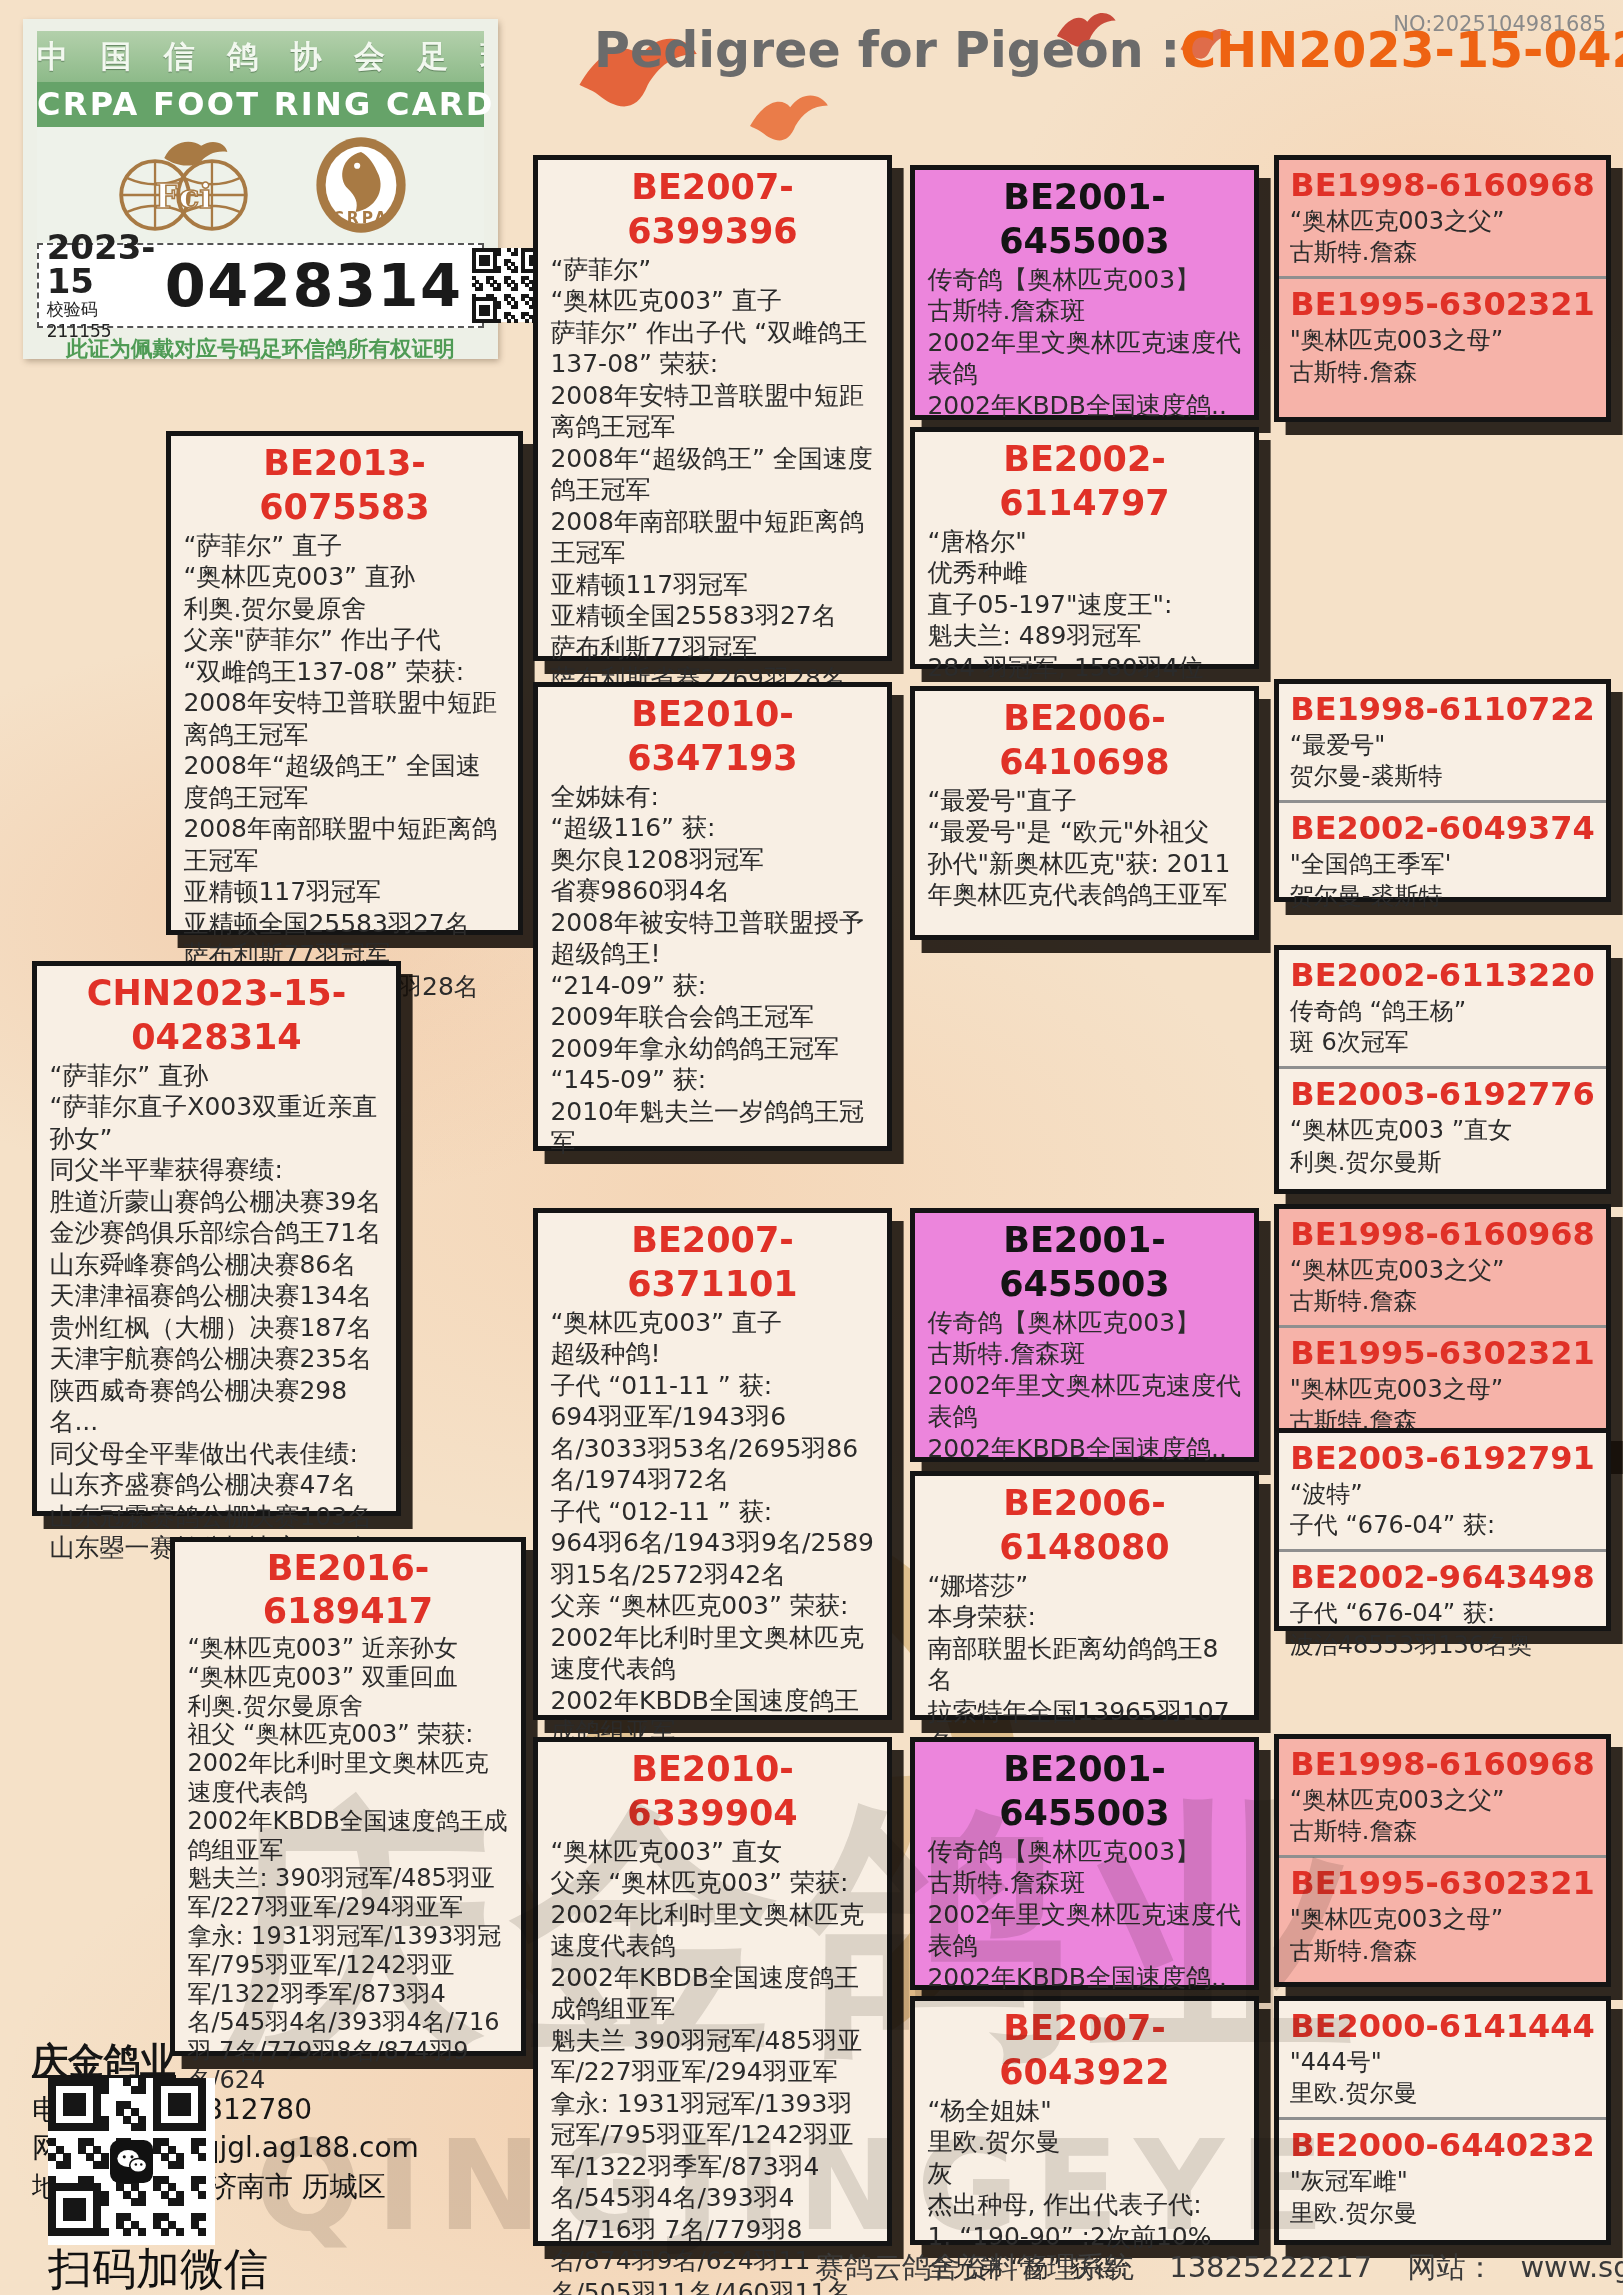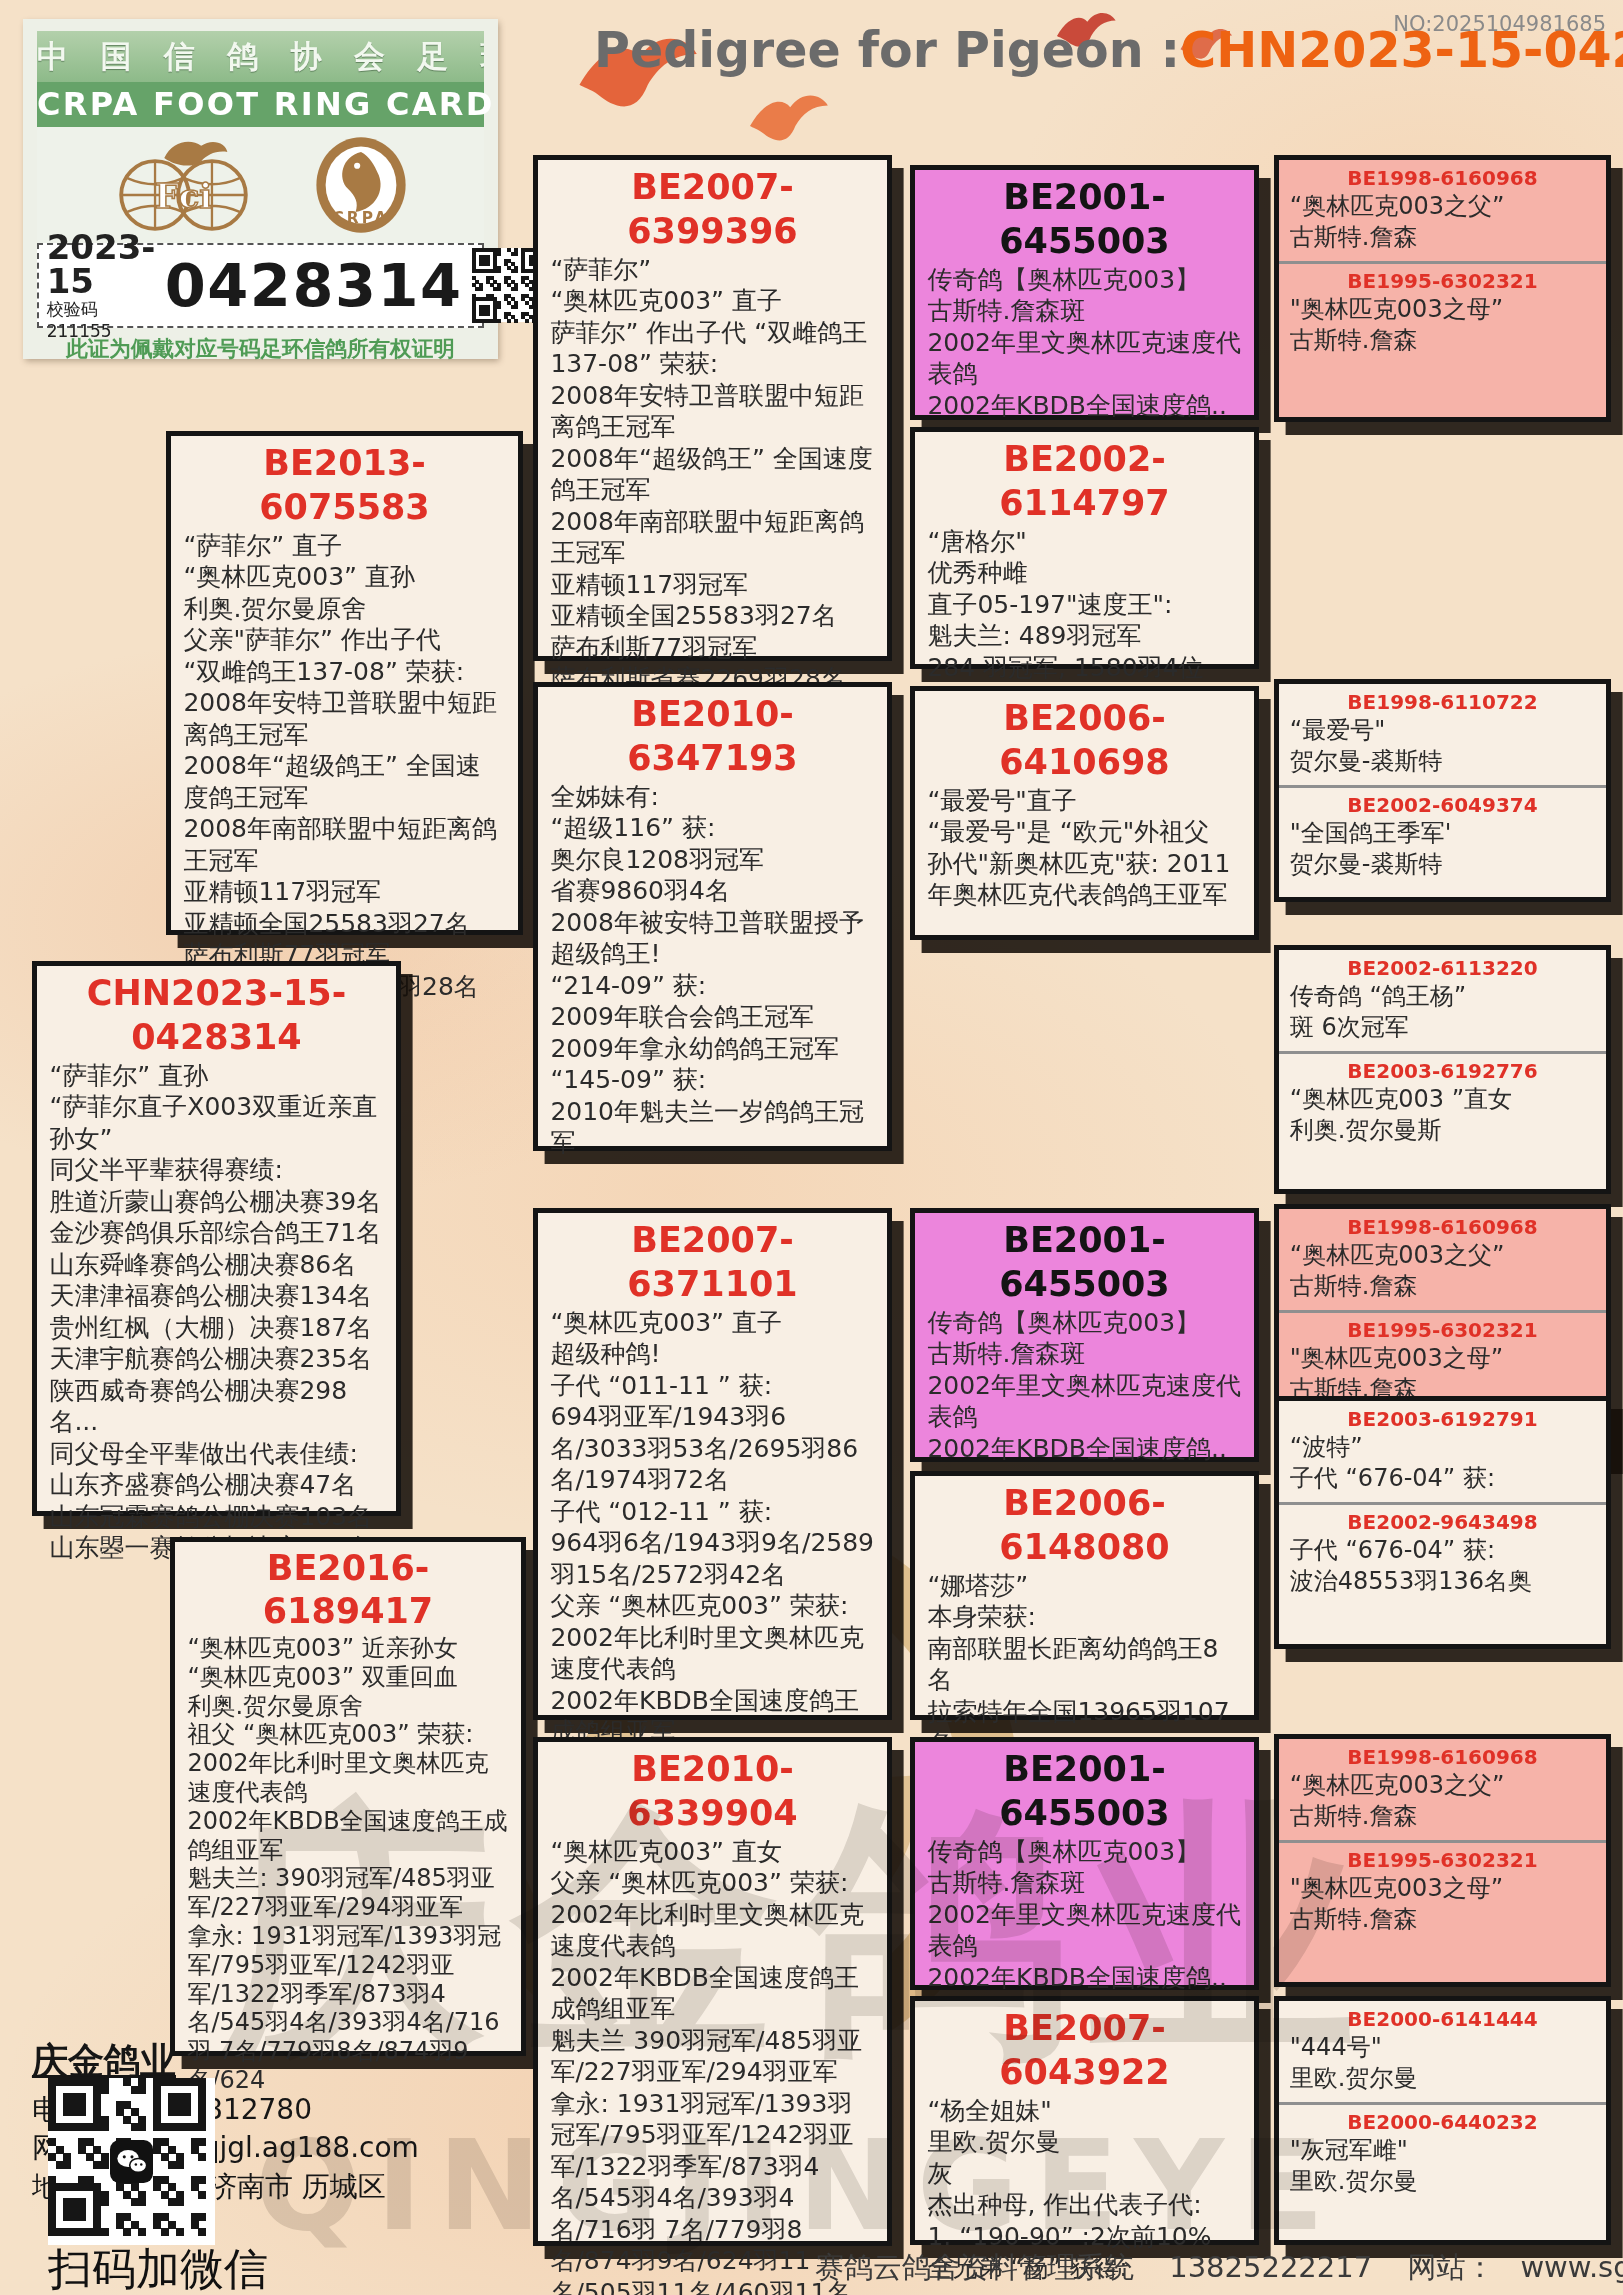--- a/index.html
+++ b/index.html
@@ -44,21 +44,21 @@
   .box{position:absolute;z-index:10;background:#f8efe4;border:5.4px solid #141414;
     box-shadow:11.6px 13px 0 rgba(20,14,8,.88);box-sizing:border-box;padding:6.2px 12.4px 7.7px;}
   .box.purple{background:#ec85dc;}
   .box.pink{background:#f6b3a9;}
   .box-ring{font-size:35px;font-weight:bold;color:#e03127;text-align:center;line-height:1.25;}
   .box.purple .box-ring{color:#141414;}
   .box-body{font-size:25px;color:#2b2b2b;line-height:1.26;white-space:pre-line;}
   .box.pair{padding:0;}
   .pair-sec{padding:4.6px 10.8px 7.7px;}
   .pair-sec.second{border-top:3.9px solid #8f8f8f;}
-  .pair-ring{font-size:20px;font-weight:bold;color:#e03127;text-align:center;line-height:1.3;}
+  .pair-ring{font-size:32px;font-weight:bold;color:#e03127;text-align:center;line-height:1.3;}
   .pair-body{font-size:24px;color:#2b2b2b;line-height:1.3;white-space:pre-line;}
 
   
   .contact{position:absolute;left:32px;top:2037px;z-index:40;color:#161616;}
   .contact-name{font-size:36px;font-weight:bold;text-decoration:underline;margin-bottom:4.6px;}
   .contact-line{font-size:28px;line-height:1.38;}
   .qr{position:relative;background:#fff;}
   .qr i{position:absolute;background:#161616;}
   .qr-wechat{position:absolute;left:48px;top:2078px;width:158px;height:158px;z-index:41;padding:4.6px;background:#fff;}
   .wechat-badge{position:absolute;left:50%;top:50%;width:43px;height:43px;margin:-21.6px 0 0 -21.6px;
@@ -513,21 +513,21 @@
       <div class="pair-ring">BE1998-6160968</div>
       <div class="pair-body">“奥林匹克003之父”
 古斯特.詹森</div>
     </div>
     <div class="pair-sec second">
       <div class="pair-ring">BE1995-6302321</div>
       <div class="pair-body">"奥林匹克003之母”
 古斯特.詹森</div>
     </div>
   </div>
-  <div class="box pair" style="left:1274px;top:1396px;width:337px;height:253px">
+  <div class="box pair" style="left:1274px;top:1428px;width:337px;height:203px">
     <div class="pair-sec">
       <div class="pair-ring">BE2003-6192791</div>
       <div class="pair-body">“波特”
 子代 “676-04” 获:</div>
     </div>
     <div class="pair-sec second">
       <div class="pair-ring">BE2002-9643498</div>
       <div class="pair-body">子代 “676-04” 获:
 波治48553羽136名奥</div>
     </div>

